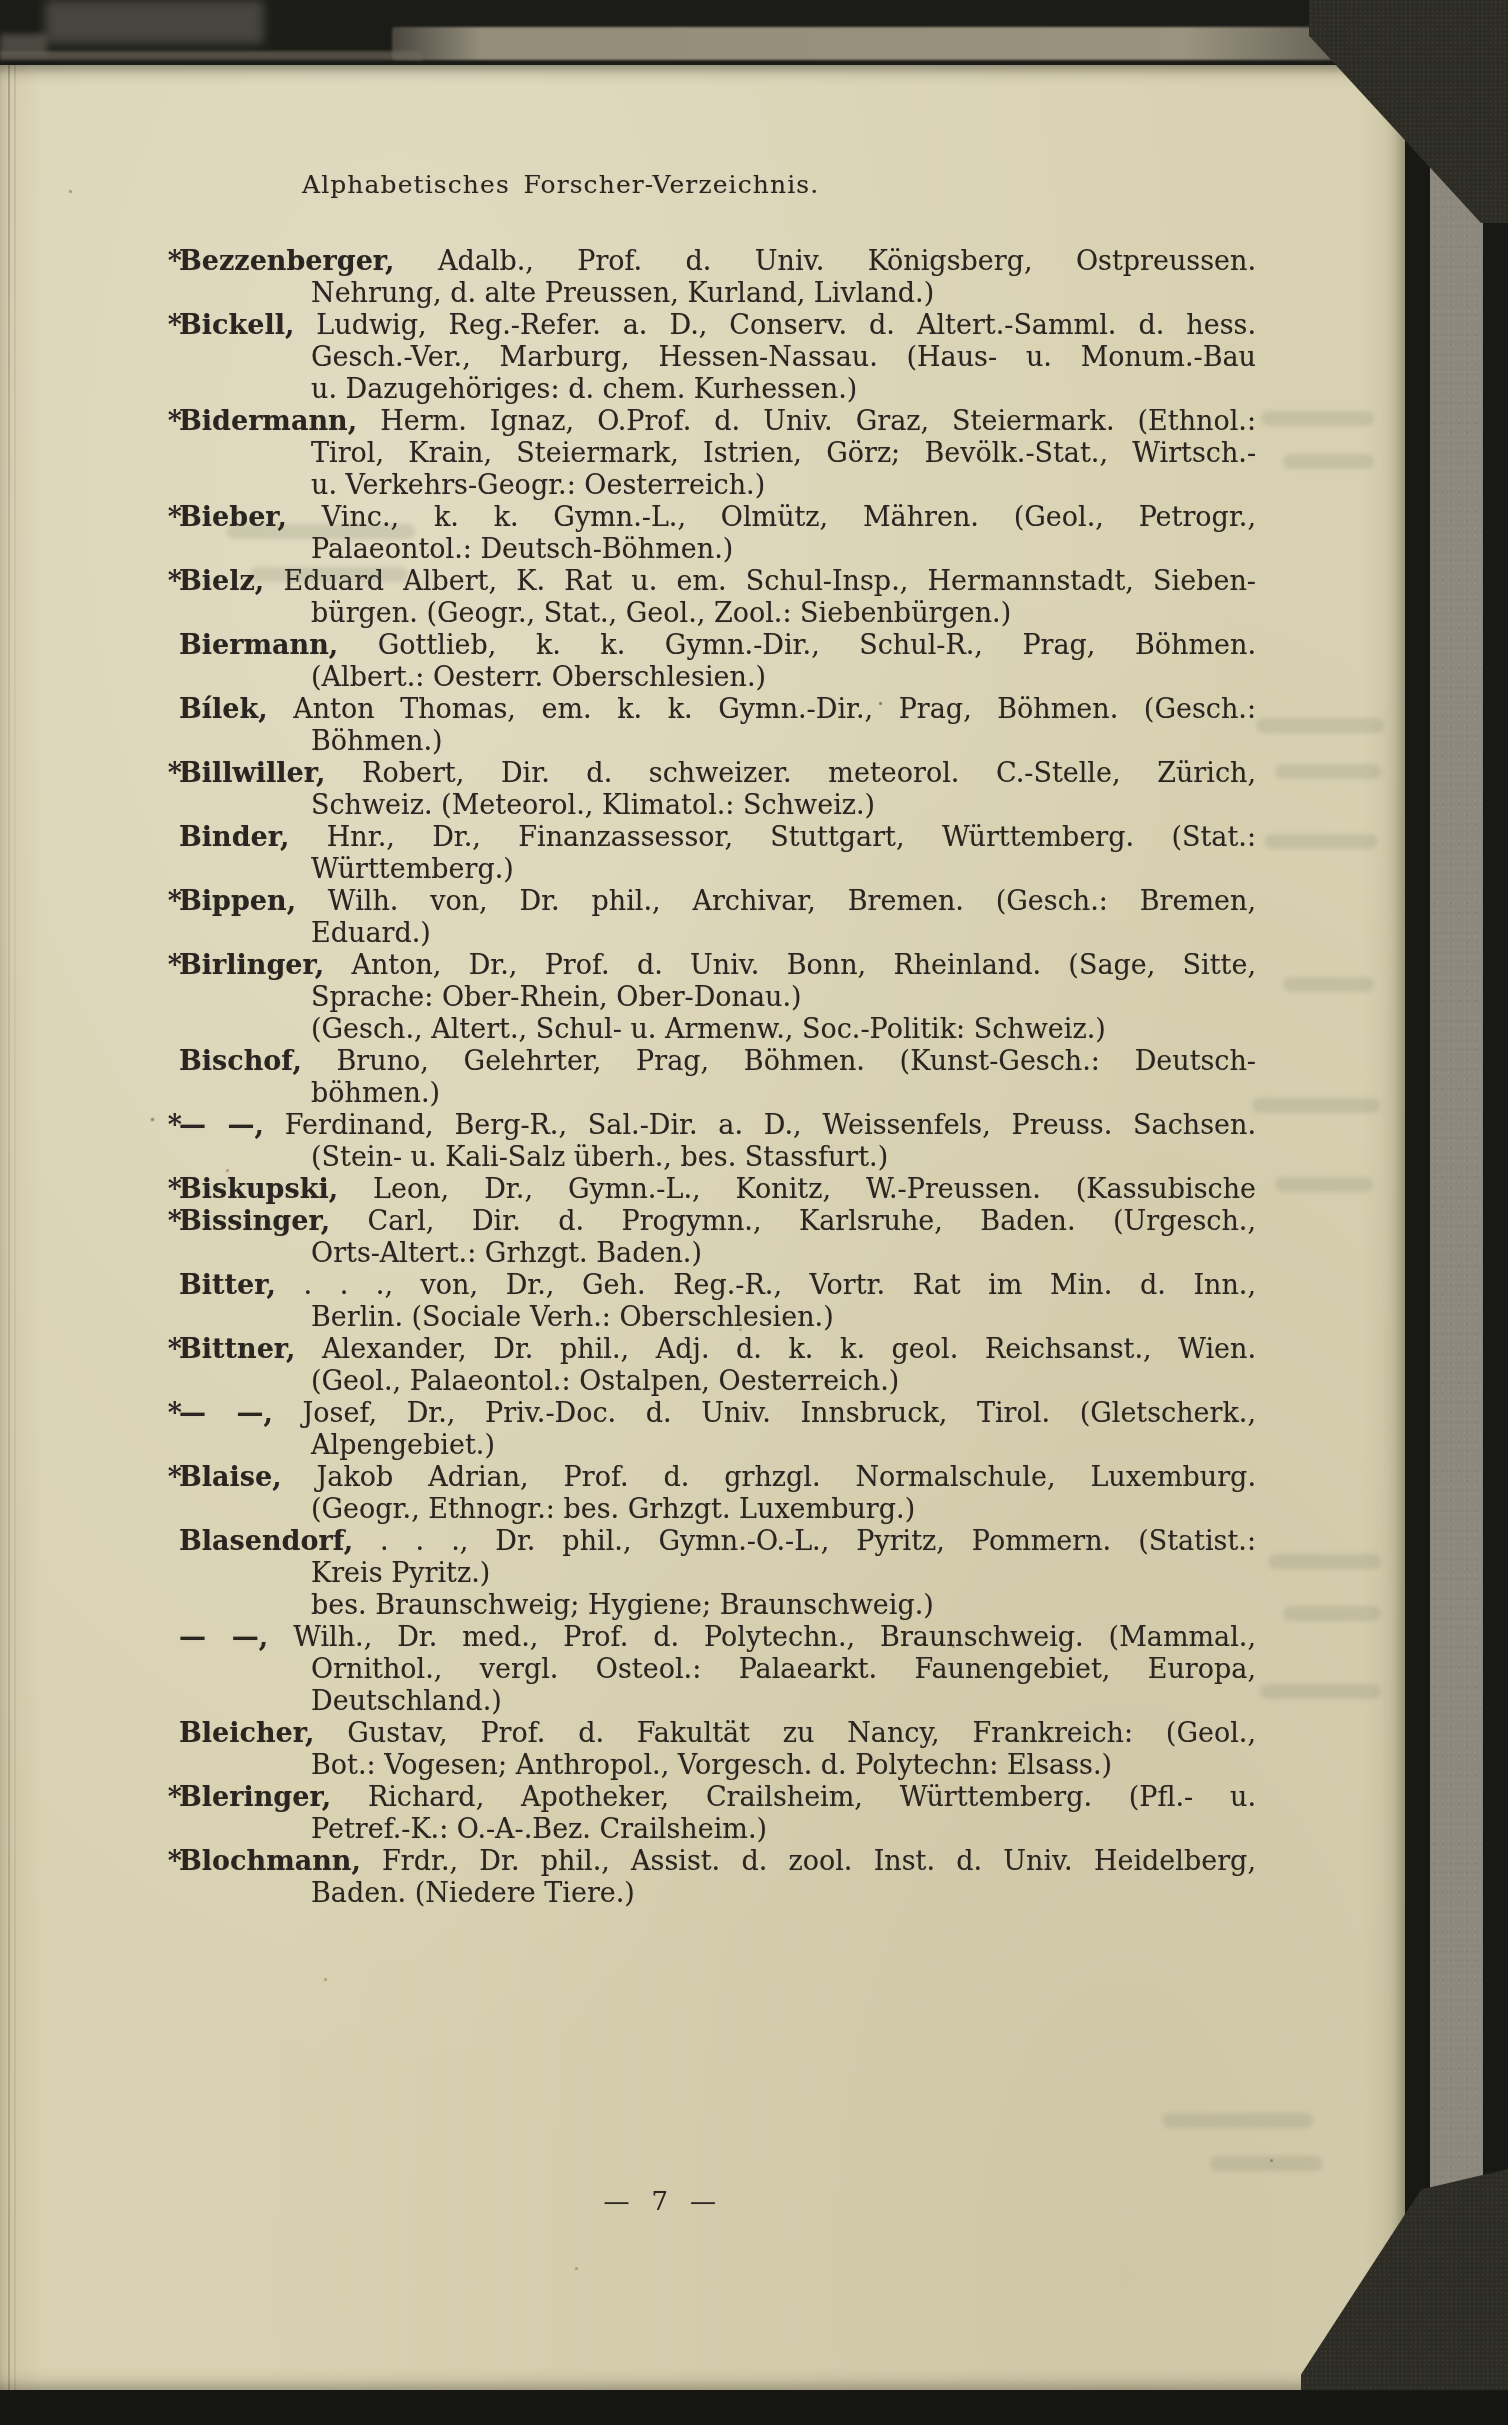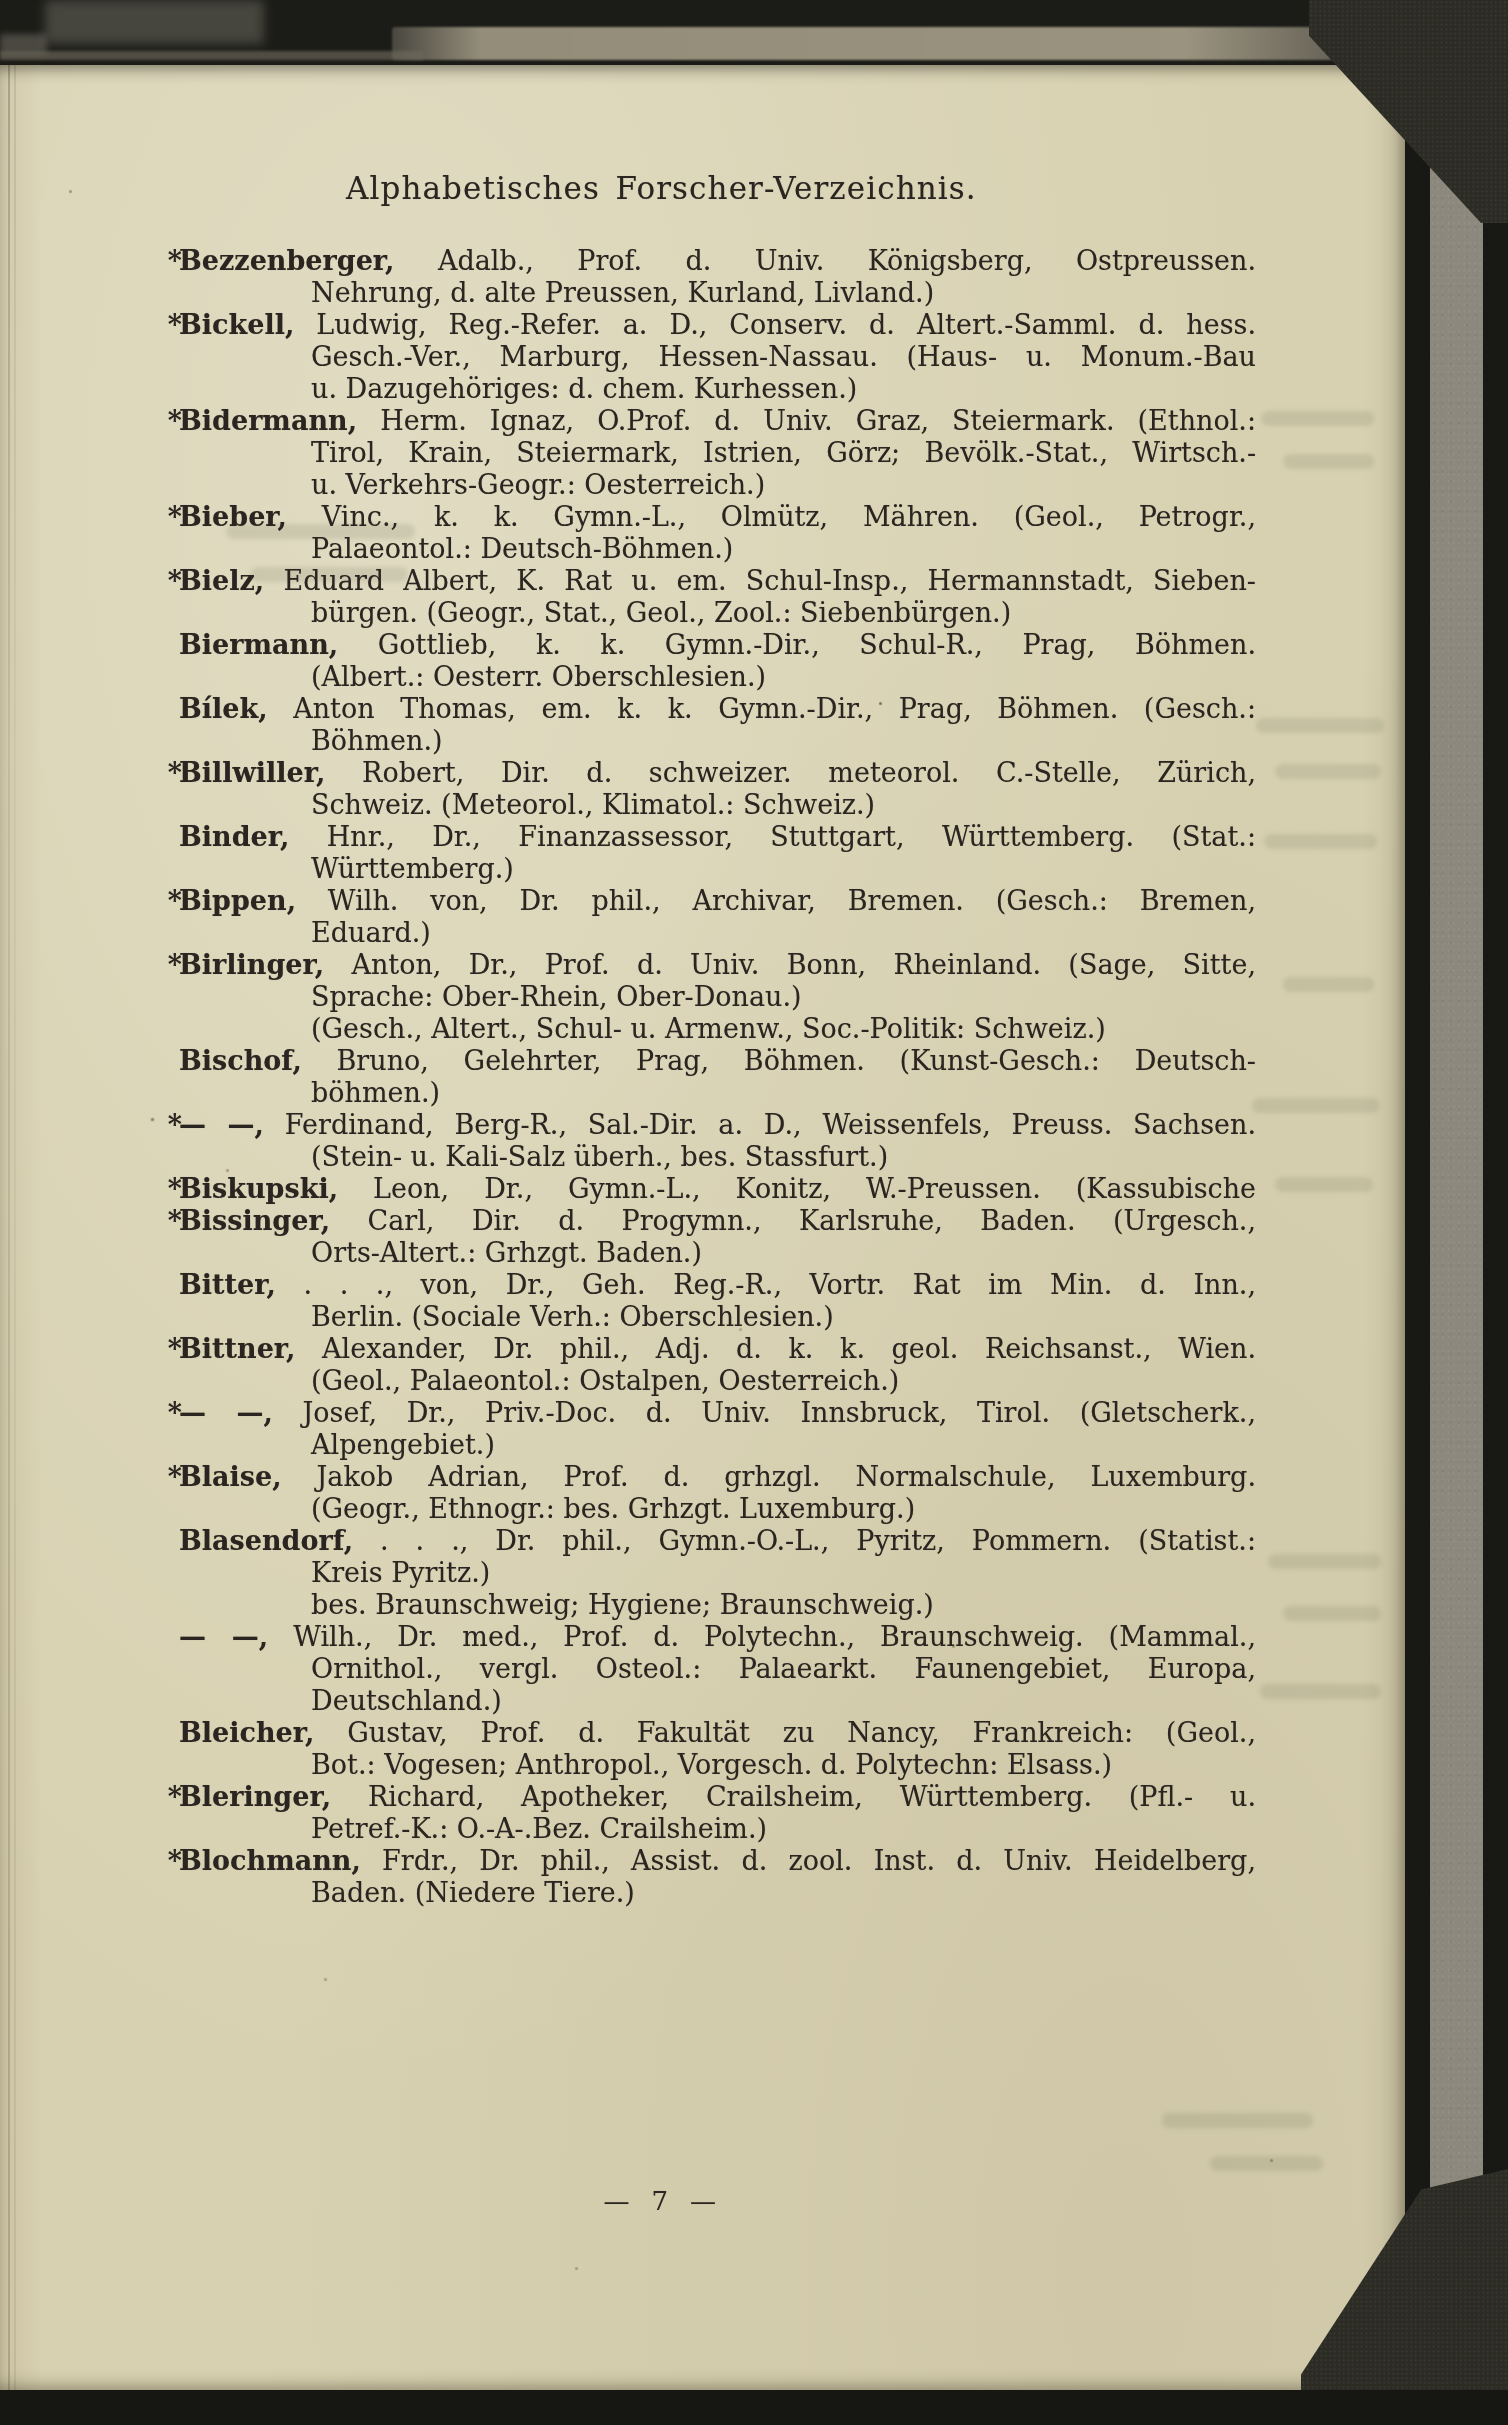--- a/index.html
+++ b/index.html
@@ -58,23 +58,22 @@
   .specks { position:absolute; left:0; top:0; width:3px; height:3px; border-radius:50%; z-index:7;
     box-shadow: 226px 1169px 0.8px rgba(120,100,60,0.55), 324px 1978px 0.8px rgba(120,100,60,0.5),
       879px 702px 0.8px rgba(60,50,40,0.6), 952px 1645px 0.8px rgba(110,95,60,0.5),
       575px 2267px 0.8px rgba(110,95,60,0.5), 1270px 2159px 0.8px rgba(90,80,55,0.5),
       69px 190px 0.8px rgba(90,80,55,0.5), 151px 1118px 1.5px rgba(70,62,48,0.7),
       1162px 355px 0.8px rgba(110,95,60,0.45), 739px 1328px 0.8px rgba(110,95,60,0.4); }
 
   
   .page-title {
     position:absolute; left:302px; top:170px; z-index:8;
-    font-size:31px; color:#2a2520; letter-spacing:1.1px; word-spacing:4.5px;
+    font-size:25px; color:#2a2520; letter-spacing:1.1px; word-spacing:4.5px;
     text-shadow:0 0 0.8px rgba(60,52,40,0.3);
-    margin-left:44px;
   }
   .text-block {
     position:absolute; left:179px; top:245px; width:1077px; z-index:8;
     font-size:27px; line-height:32px; color:#2a2520;
     text-shadow:0 0 0.8px rgba(60,52,40,0.28);
   }
   .entry { margin:0; }
   .line { display:block; }
   .full { text-align:justify; text-align-last:justify; }
   .cont { padding-left:132px; }

